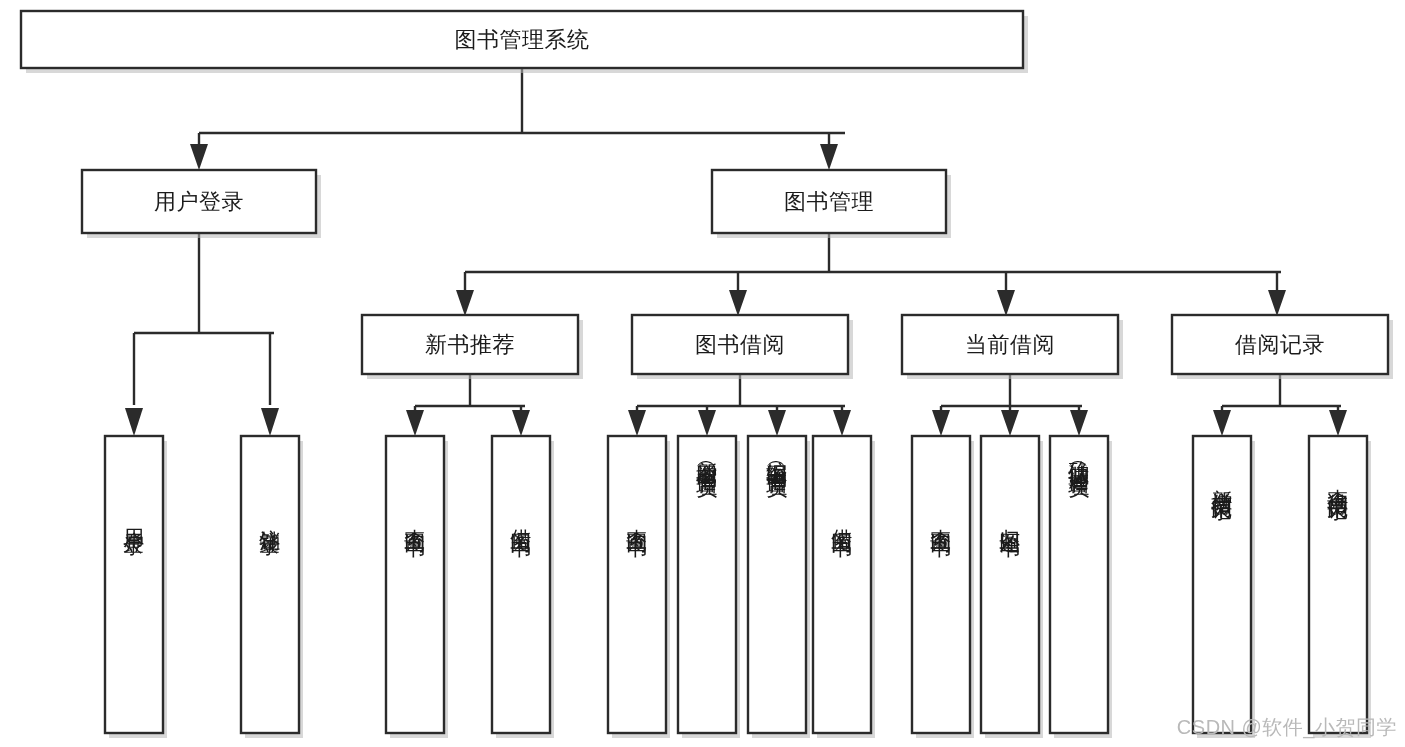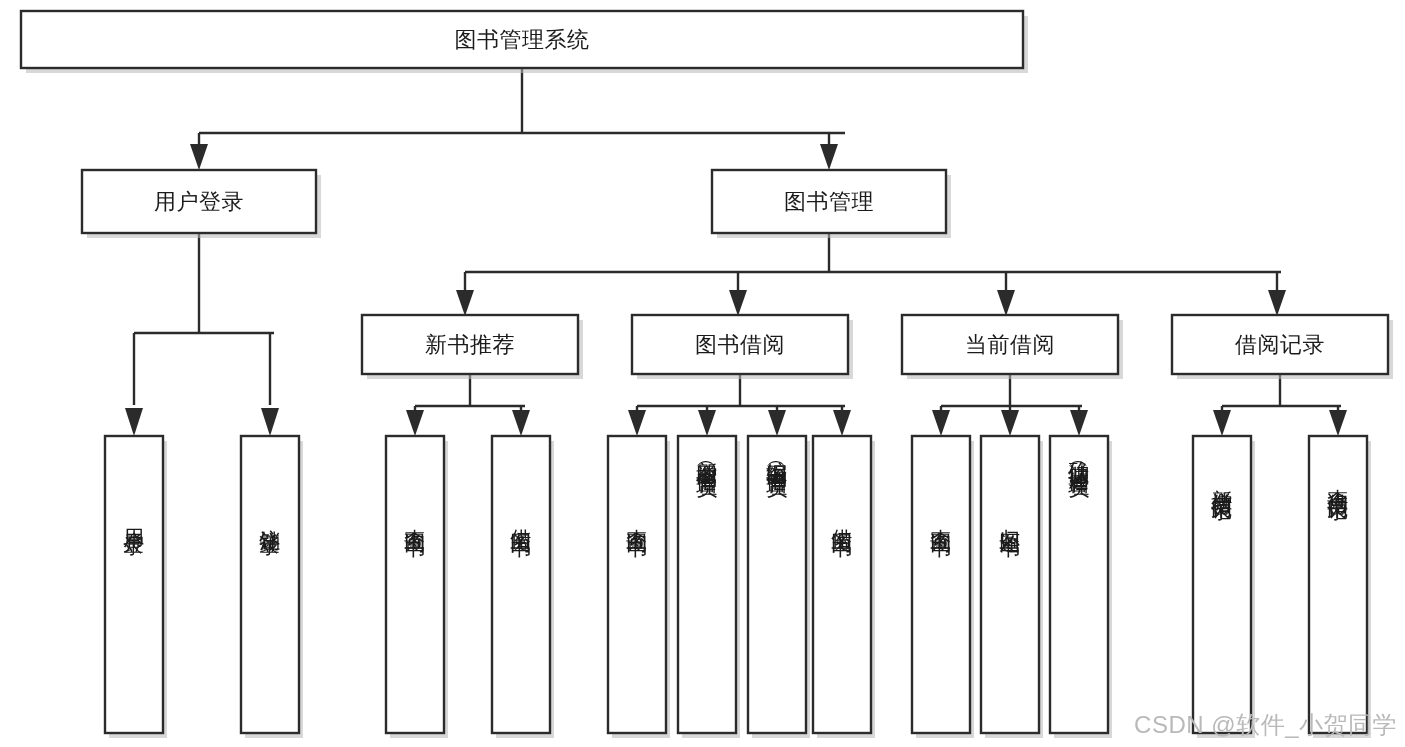--- a/index.html
+++ b/index.html
@@ -69,21 +69,21 @@
     color: #1b1b1b;
     letter-spacing: 2.5px;
     white-space: nowrap;
     text-align: center;
   }
   .watermark {
     position: absolute;
     right: 8px;
     bottom: 6px;
     font-family: "Liberation Sans", "DejaVu Sans", sans-serif;
-    font-size: 24px;
+    font-size: 20px;
     color: #b9b9b9;
     letter-spacing: 0.5px;
     white-space: nowrap;
     user-select: none;
   }
 </style>
 </head>
 <body>
 
 <div id="diagram-root">

